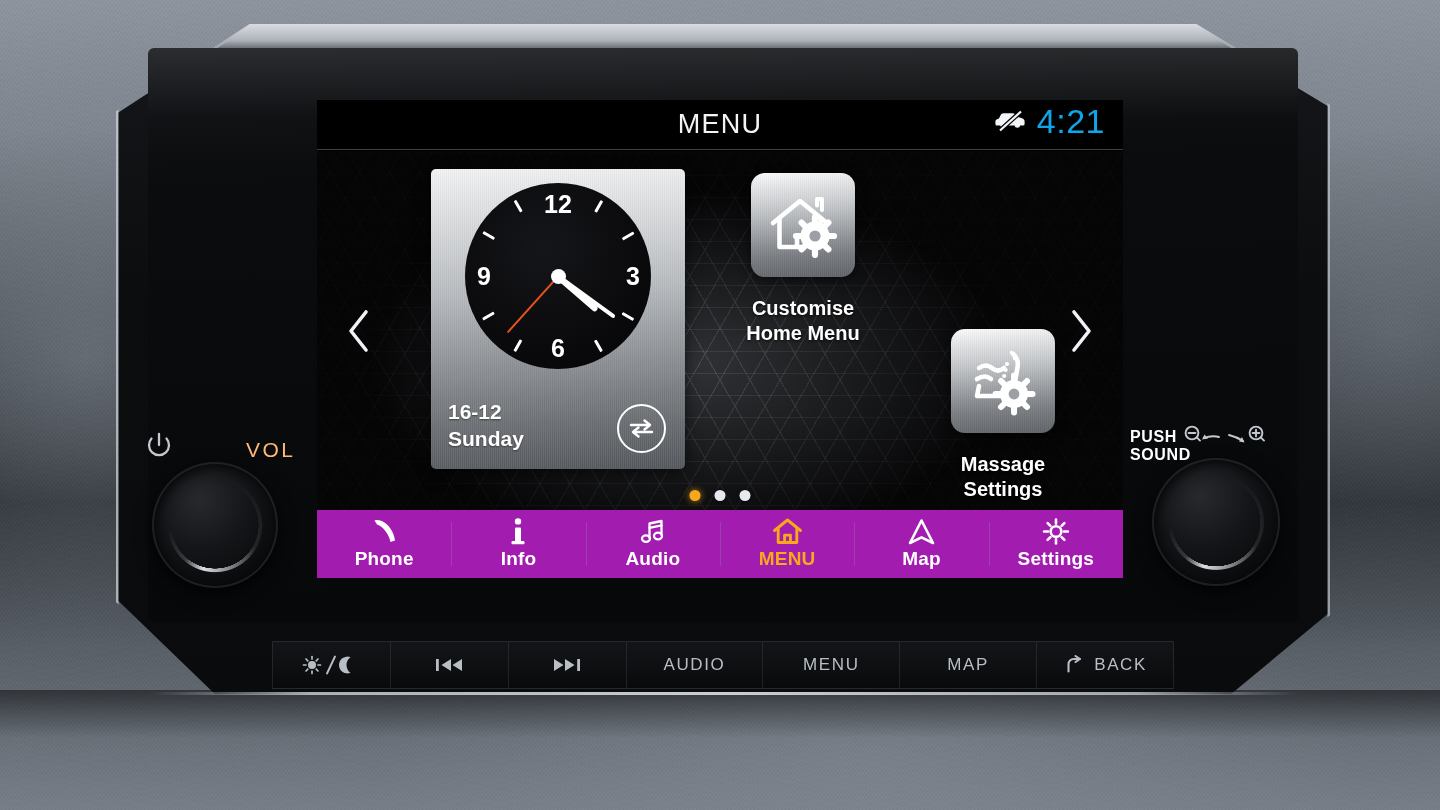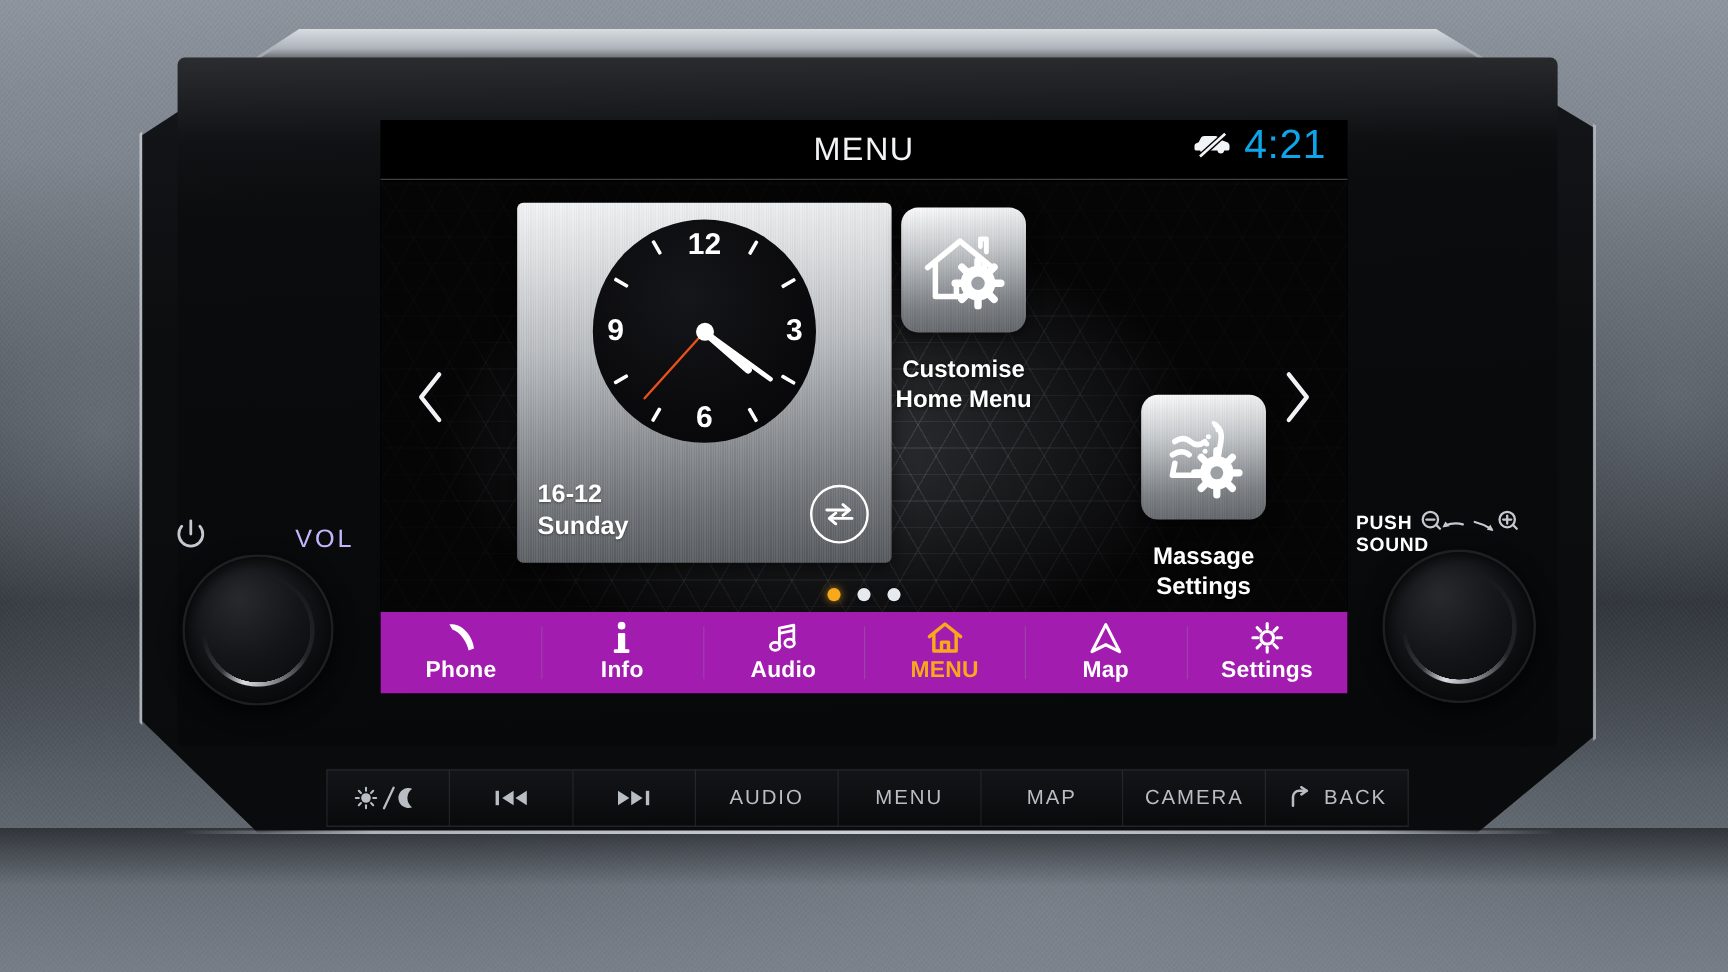--- a/index.html
+++ b/index.html
@@ -120,21 +120,21 @@
   .arrow.right{ right:22px; }
 
   
   .widgets{
     position:absolute; left:96px; right:96px; top:0; bottom:0;
     z-index:3;
   }
 
   
   .clock-widget{
-    position:absolute; left:18px; top:18px; width:312px; height:300px;
+    position:absolute; left:18px; top:18px; width:254px; height:300px;
     border-radius:5px;
     background:
       linear-gradient(177deg, #f2f3f4 0%, #dcdee0 16%, #b9bcc0 40%, #8d9195 64%, #6e7276 82%, #55585c 100%);
     box-shadow:0 4px 16px rgba(0,0,0,0.65);
     overflow:hidden;
   }
   .clock-widget::after{
     content:""; position:absolute; inset:0;
     background-image:
       repeating-linear-gradient(90deg, rgba(255,255,255,0.10) 0 1px, rgba(0,0,0,0.055) 1px 2px);
@@ -240,21 +240,21 @@
       rgba(235,240,246,0.92) 360deg);
     -webkit-mask:radial-gradient(circle, rgba(0,0,0,0) 0 calc(50% - 3.2px), #000 calc(50% - 3px) 50%, rgba(0,0,0,0) 51%);
             mask:radial-gradient(circle, rgba(0,0,0,0) 0 calc(50% - 3.2px), #000 calc(50% - 3px) 50%, rgba(0,0,0,0) 51%);
   }
   #knob-left { left:152px; top:462px; width:126px; height:126px; }
   #knob-right{ left:1152px; top:458px; width:128px; height:128px; }
 
   .lbl-power{ position:absolute; left:146px; top:432px; }
   .lbl-vol{
     position:absolute; left:246px; top:438px;
-    color:#c4b5fd; font-size:21px; font-weight:400; letter-spacing:2.5px;
+    color:#fdba74; font-size:21px; font-weight:400; letter-spacing:2.5px;
   }
   .lbl-push{
     position:absolute; left:1130px; top:428px;
     color:#ffffff; font-size:16px; font-weight:700; letter-spacing:0.6px; line-height:1.14; text-align:left;
   }
   .lbl-zoom{ position:absolute; left:1182px; top:424px; }
 
   
   .hwrow{
     position:absolute; left:272px; top:641px; width:902px; height:48px;
@@ -578,23 +578,20 @@
     <div class="hwbtn">
       <span>AUDIO</span>
     </div>
     <div class="hwbtn">
       <span>MENU</span>
     </div>
     <div class="hwbtn">
       <span>MAP</span>
     </div>
     <div class="hwbtn">
-      <span>CAMERA</span>
-    </div>
-    <div class="hwbtn">
       <span>
         <svg width="24" height="20" viewBox="0 0 24 20">
           <path d="M5.5 16.5 V9.2 a5.2 5.2 0 0 1 5.2 -5.2 h6" fill="none" stroke="#b9bec5" stroke-width="2.1" stroke-linecap="round" stroke-linejoin="round"></path>
           <polyline points="12.5,1 17,4 12.5,7" fill="none" stroke="#b9bec5" stroke-width="2.1" stroke-linecap="round" stroke-linejoin="round"></polyline>
         </svg>
       </span>
       <span>BACK</span>
     </div>
   </div>
 

